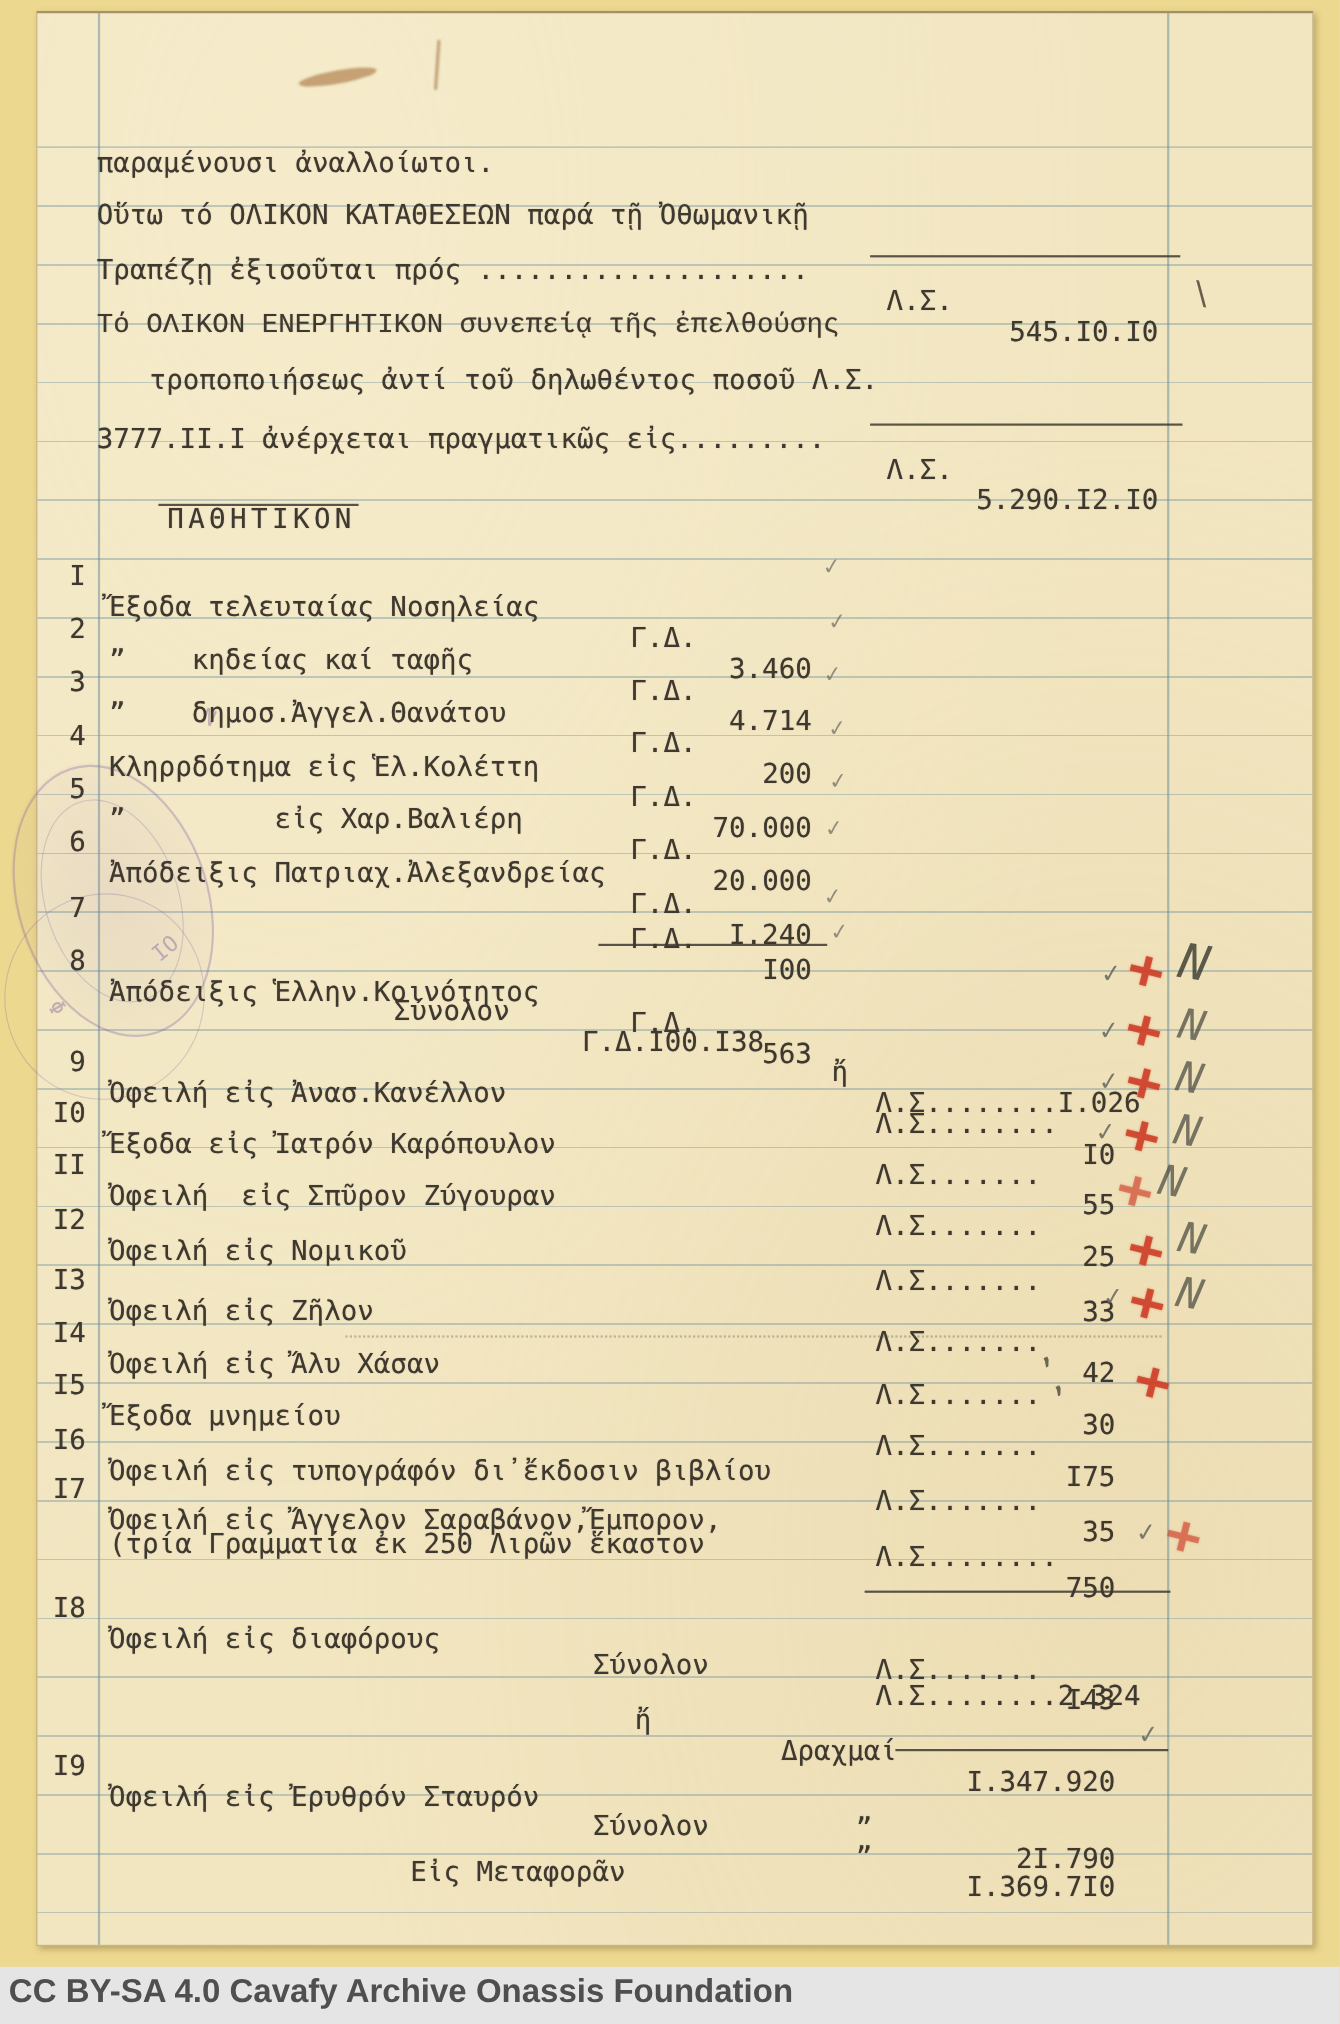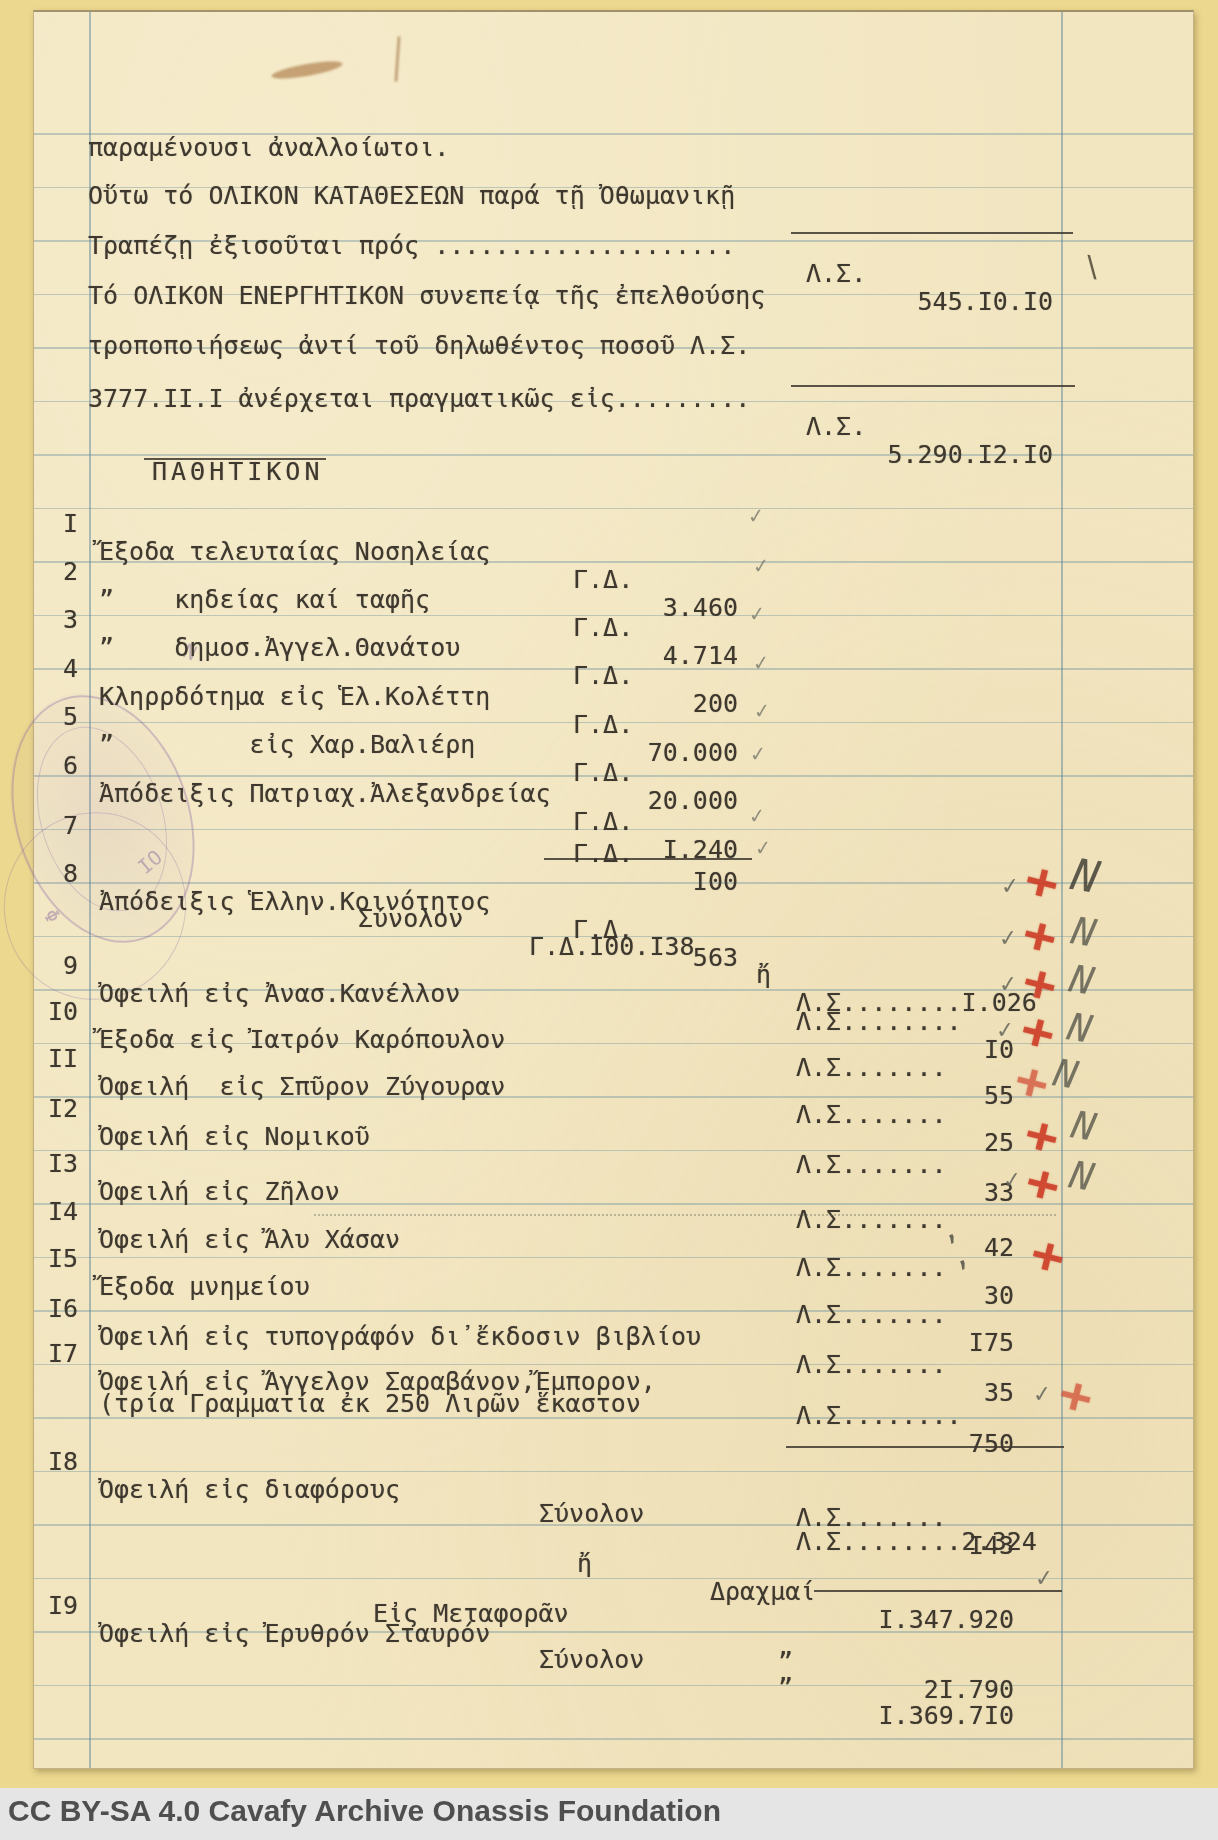--- a/index.html
+++ b/index.html
@@ -86,23 +86,23 @@
   <div class="row" style="top:94px;">
     <span class="lbl" style="left:54px;">παραμένουσι ἀναλλοίωτοι.</span>
   </div>
   <div class="row" style="top:192px;">
     <span class="lbl" style="left:54px;">Τραπέζῃ ἐξισοῦται πρός ....................</span>
     <span style="left:772px;">Λ.Σ.</span>
     <span class="ls-amt" style="right:140px;">545.I0.I0</span>
   </div>
   <div class="ul" style="left:757px;top:220px;width:282px;"></div>
   <div class="row" style="top:242px;">
-    <span class="lbl" style="left:54px;">Τό ΟΛΙΚΟΝ ΕΝΕΡΓΗΤΙΚΟΝ συνεπείᾳ τῆς ἐπελθούσης</span>
-  </div>
-  <div class="row" style="top:292px;">
+    <span class="lbl" style="left:54px;font-family:Liberation Mono, monospace;">Τό ΟΛΙΚΟΝ ΕΝΕΡΓΗΤΙΚΟΝ συνεπείᾳ τῆς ἐπελθούσης</span>
+  </div>
+  <div class="row" style="top:292px;margin-left:48px;">
     <span class="lbl" style="left:54px;">τροποποιήσεως ἀντί τοῦ δηλωθέντος ποσοῦ Λ.Σ.</span>
   </div>
   <div class="row" style="top:345px;">
     <span class="lbl" style="left:54px;">3777.II.I ἀνέρχεται πραγματικῶς εἰς.........</span>
     <span style="left:772px;">Λ.Σ.</span>
     <span class="ls-amt" style="right:140px;">5.290.I2.I0</span>
   </div>
   <div class="ul" style="left:757px;top:373px;width:284px;"></div>
 
   <div class="row" style="top:418px;">
@@ -257,21 +257,21 @@
     <span class="lbl">Ὀφειλή εἰς Ἐρυθρόν Σταυρόν</span>
     <span style="left:744px;">”</span>
     <span class="ls-amt">2I.790</span>
   </div>
   <div class="ul" style="left:780px;top:1578px;width:248px;"></div>
   <div class="row" style="top:1606px;">
     <span style="left:505px;">Σύνολον</span>
     <span style="left:744px;">”</span>
     <span class="ls-amt">I.369.7I0</span>
   </div>
-  <div class="row" style="top:1560px;">
+  <div class="row" style="top:1648px;">
     <span style="left:339px;">Εἰς Μεταφορᾶν</span>
   </div>
 
   <span class="mark pslash" style="left:1050px;top:238px;">\</span>
 
   <span class="mark pcheck" style="left:968px;top:858px;">✓</span>
   <span class="mark rcross" style="left:992px;top:838px;">+</span>
   <span class="mark squig big" style="left:1038px;top:838px;">Ν</span>
 
   <span class="mark pcheck" style="left:966px;top:910px;">✓</span>

